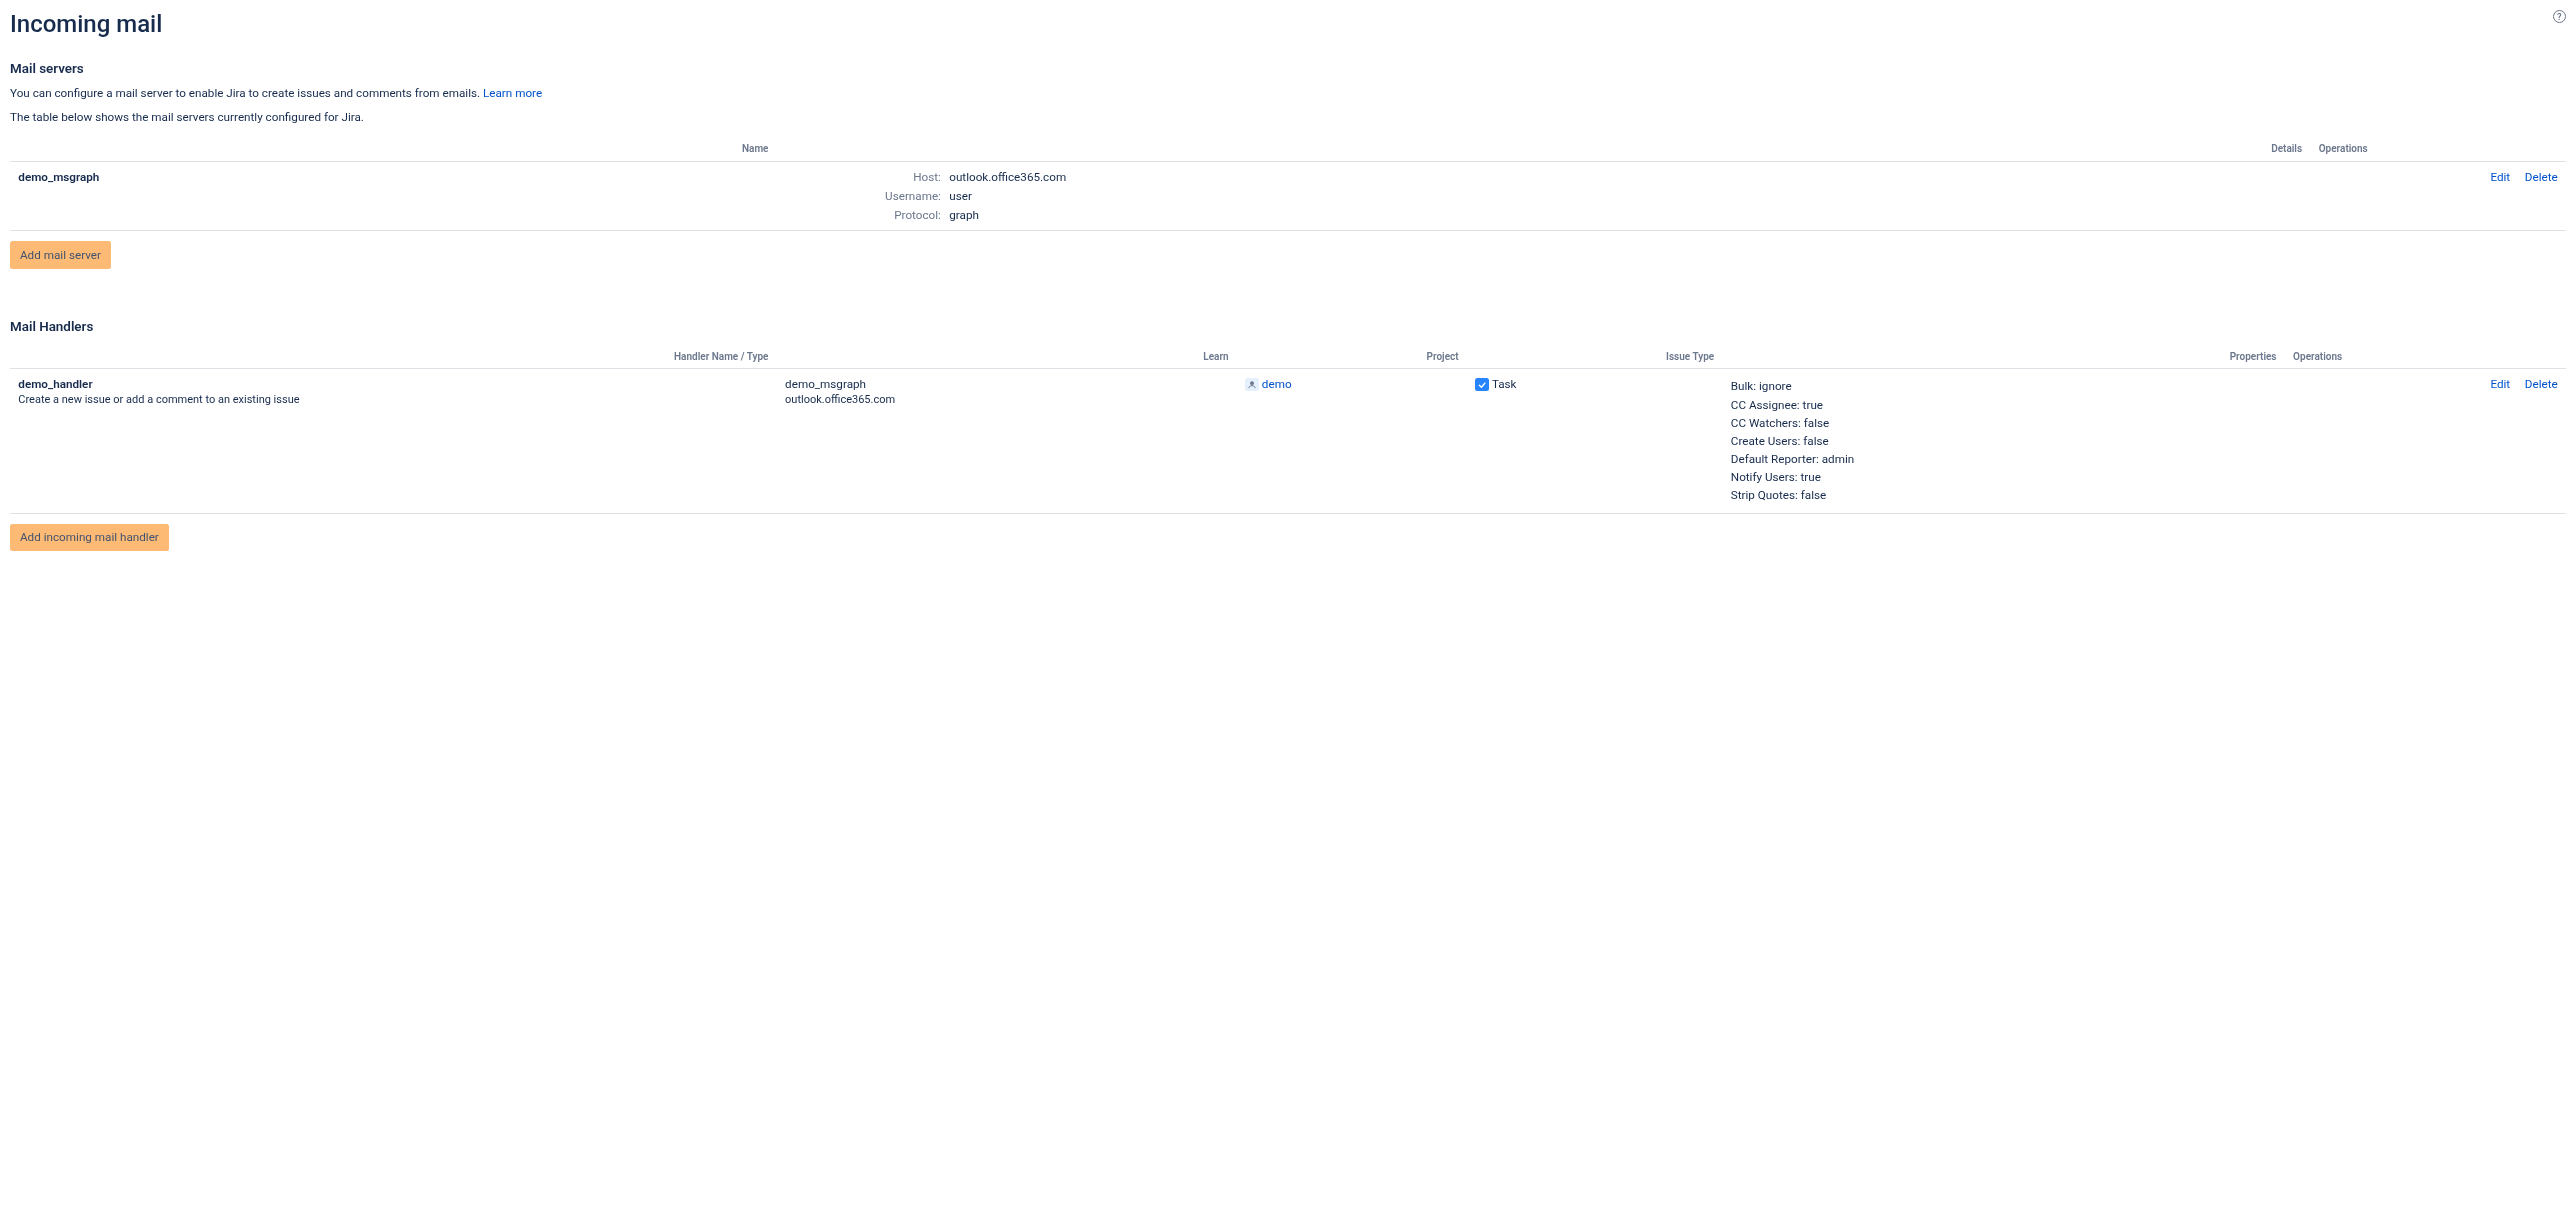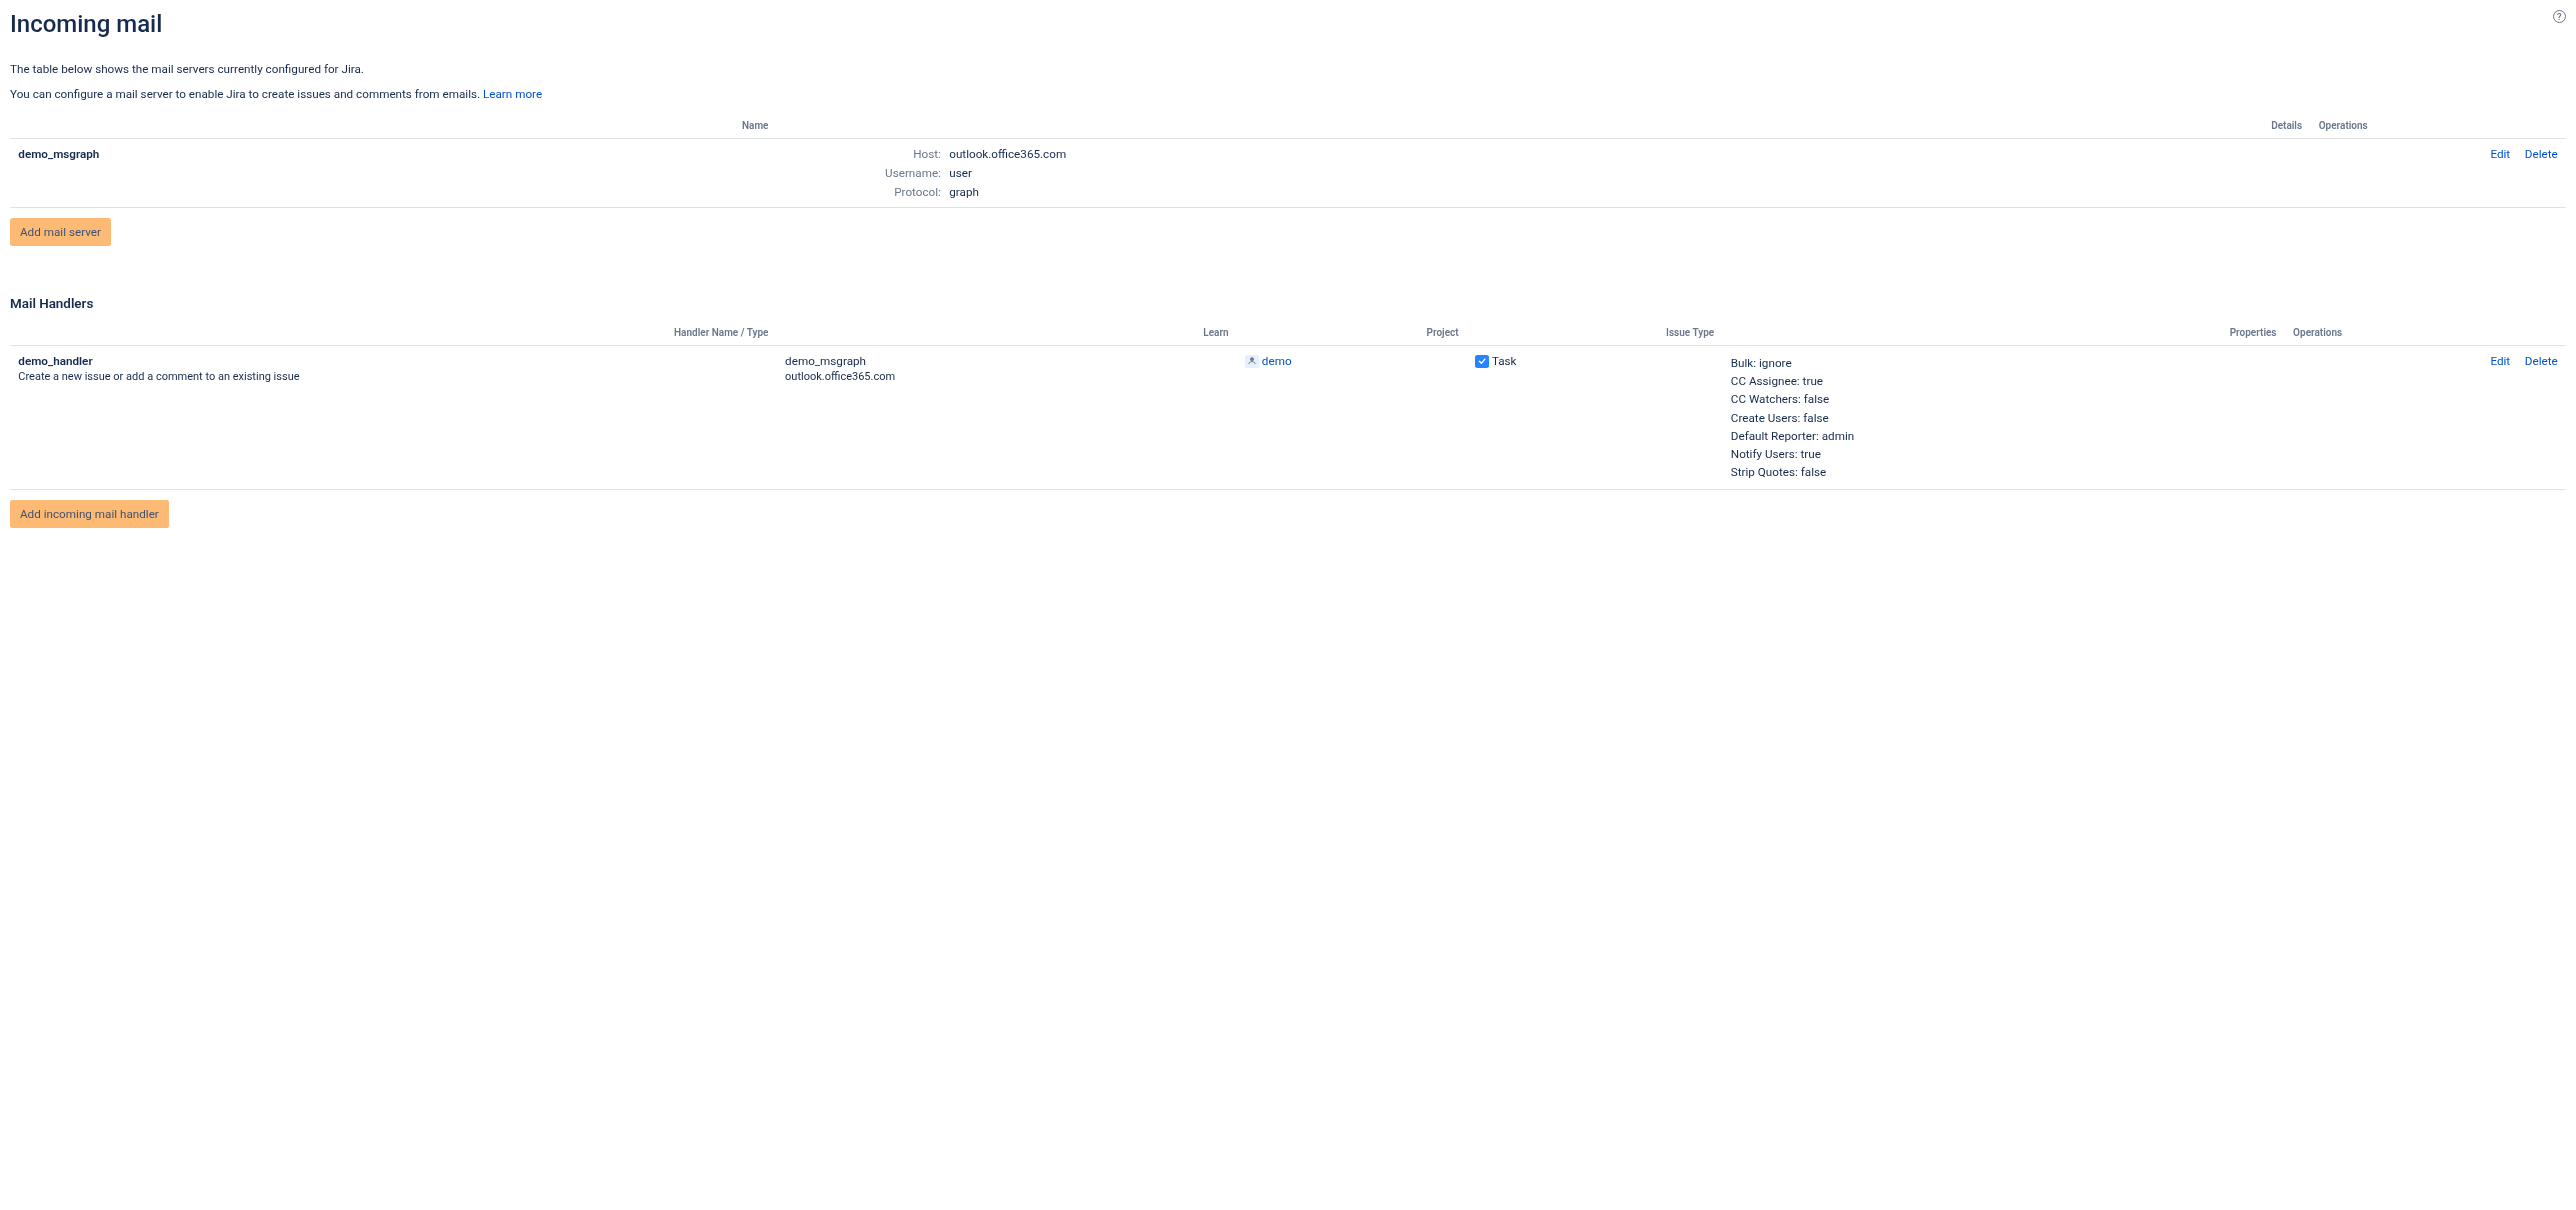--- a/index.html
+++ b/index.html
@@ -182,24 +182,25 @@
   </style>
 </head>
 <body>
 
 <div class="page-header">
   <h1>Incoming mail</h1>
   <span class="help-icon">?</span>
 </div>
 
 <div class="section">
-  <p class="description">The table below shows the mail servers currently configured for Jira.</p>
+  <h2>Mail servers</h2>
   <p class="description">
     <span>You can configure a mail server to enable Jira to create issues and comments from emails. </span><a href="#">Learn more</a>
   </p>
+  <p class="description">The table below shows the mail servers currently configured for Jira.</p>
 
   <table>
     <thead>
       <tr>
         <th class="col-name">Name</th>
         <th class="col-details">Details</th>
         <th class="col-ops ops">Operations</th>
       </tr>
     </thead>
     <tbody>

